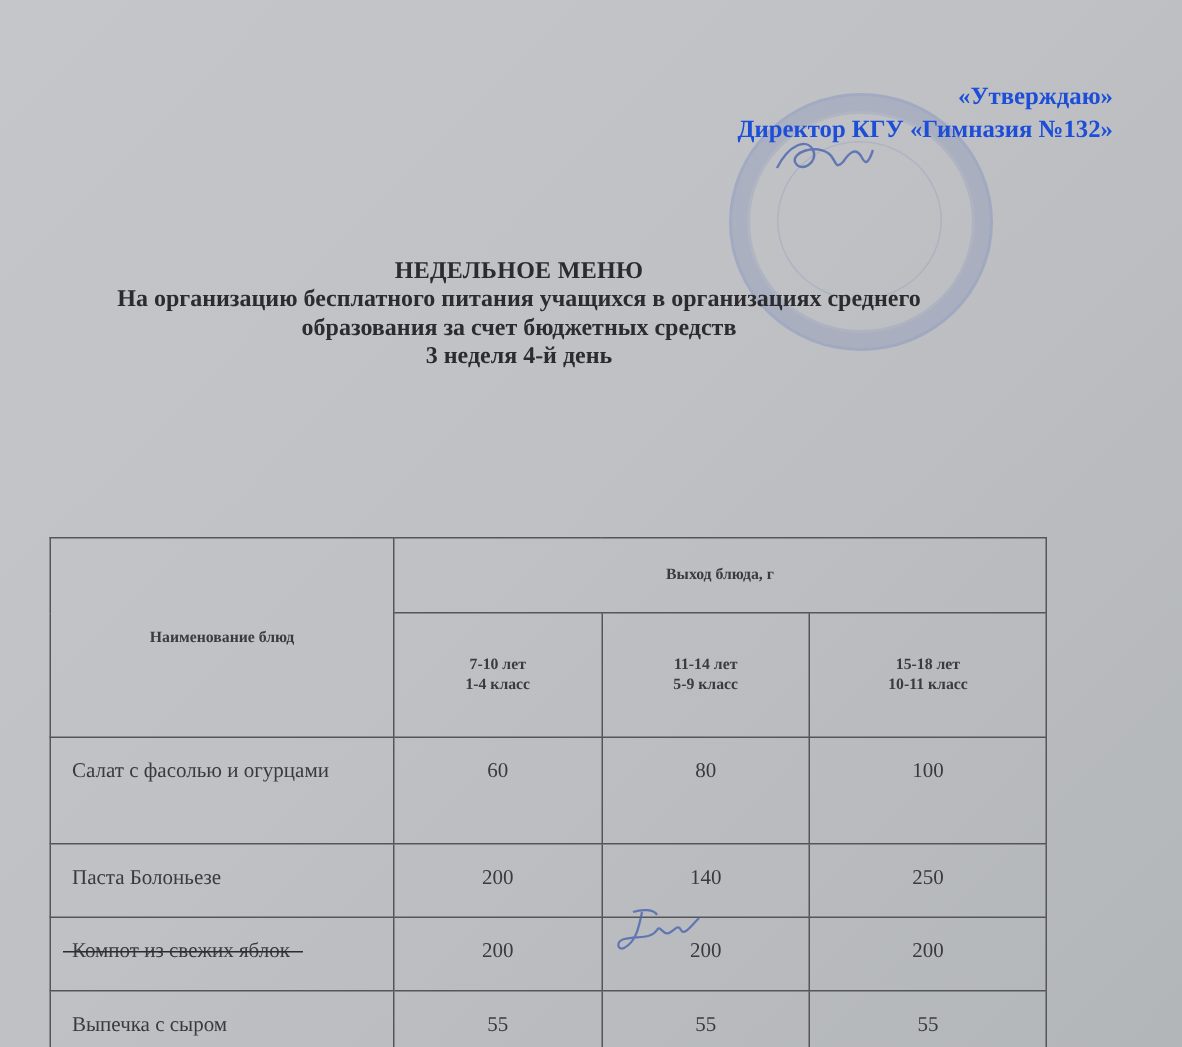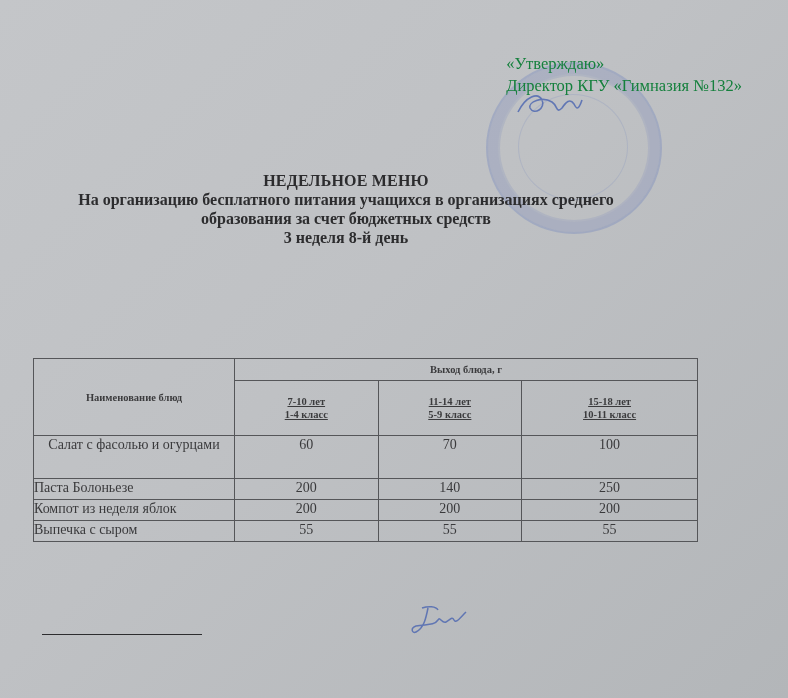--- a/index.html
+++ b/index.html
@@ -16,25 +16,25 @@
     position: relative;
   }
   .page {
     position: absolute;
     inset: 0;
   }
   .approve {
     position: absolute;
     right: 46px;
     top: 53px;
-    text-align: left;
-    font-weight: normal;
+    text-align: right;
+    font-weight: bold;
     font-size: 16.5px;
     line-height: 22px;
-    color: #15803d;
+    color: #1d4ed8;
   }
   .approve .sign-line {
     display: inline-block;
     width: 120px;
     border-bottom: 1px solid #2a2a2c;
     margin-right: 4px;
     height: 14px;
     vertical-align: baseline;
     position: relative;
   }
@@ -81,52 +81,51 @@
     position: absolute;
     left: 33px;
     top: 358px;
     width: 665px;
     border-collapse: collapse;
     font-family: "Liberation Serif", "DejaVu Serif", serif;
     color: #3a3a3c;
   }
   table.menu td, table.menu th {
     border: 1.3px solid #555659;
-    padding: 0;
+    padding: 14px;
   }
   th {
     font-weight: bold;
     font-size: 10.5px;
     line-height: 13px;
     color: #3b3b3d;
   }
   th.name-col {
     width: 200px;
   }
   th.yield-head {
     height: 21px;
   }
   th.age {
     height: 54px;
-    text-decoration: underline;
   }
   td.dish {
     font-size: 14px;
     line-height: 17px;
     text-align: left;
     padding-left: 3px;
     vertical-align: top;
   }
   td.val {
     font-size: 14px;
     line-height: 17px;
     text-align: center;
     vertical-align: top;
   }
-  tr.r-tall td { height: 42px; text-align: center; }
+  tr.r-tall td { height: 42px; }
   tr.r-std td { height: 20px; }
   td.indent { padding-left: 8px; }
   .footer {
     position: absolute;
     left: 40px;
     top: 622px;
     font-weight: bold;
     font-size: 13.5px;
     color: #2d2d2f;
     white-space: nowrap;
@@ -156,21 +155,21 @@
   </div>
 
   <svg class="signature" style="left:512px; top:86px;" width="80" height="36" viewBox="0 0 80 36">
     <path d="M6 26 C14 10, 26 6, 30 14 C34 22, 22 30, 18 22 C16 16, 30 10, 40 16 C46 20, 44 28, 50 22 C54 16, 58 12, 62 18 C64 22, 66 26, 70 14" fill="none" stroke="#4a64b0" stroke-width="1.6" opacity="0.8"></path>
   </svg>
 
   <div class="title-block">
     <div class="main-title">НЕДЕЛЬНОЕ МЕНЮ</div>
     <div>На организацию бесплатного питания учащихся в организациях среднего</div>
     <div>образования за счет бюджетных средств</div>
-    <div>3 неделя 8-й день</div>
+    <div>3 неделя 4-й день</div>
   </div>
 
   <table class="menu">
     <thead>
       <tr>
         <th class="name-col" rowspan="2">Наименование блюд</th>
         <th class="yield-head" colspan="3">Выход блюда, г</th>
       </tr>
       <tr>
         <th class="age">
@@ -184,31 +183,31 @@
         <th class="age">
           <div>15-18 лет</div>
           <div>10-11 класс</div>
         </th>
       </tr>
     </thead>
     <tbody>
       <tr class="r-tall">
         <td class="dish">Салат с фасолью и огурцами</td>
         <td class="val">60</td>
-        <td class="val">70</td>
+        <td class="val">80</td>
         <td class="val">100</td>
       </tr>
       <tr class="r-std">
         <td class="dish">Паста Болоньезе</td>
         <td class="val">200</td>
         <td class="val">140</td>
         <td class="val">250</td>
       </tr>
       <tr class="r-std">
-        <td class="dish indent">Компот из неделя яблок</td>
+        <td class="dish indent">Компот из свежих яблок</td>
         <td class="val">200</td>
         <td class="val">200</td>
         <td class="val">200</td>
       </tr>
       <tr class="r-std">
         <td class="dish indent">Выпечка с сыром</td>
         <td class="val">55</td>
         <td class="val">55</td>
         <td class="val">55</td>
       </tr>

